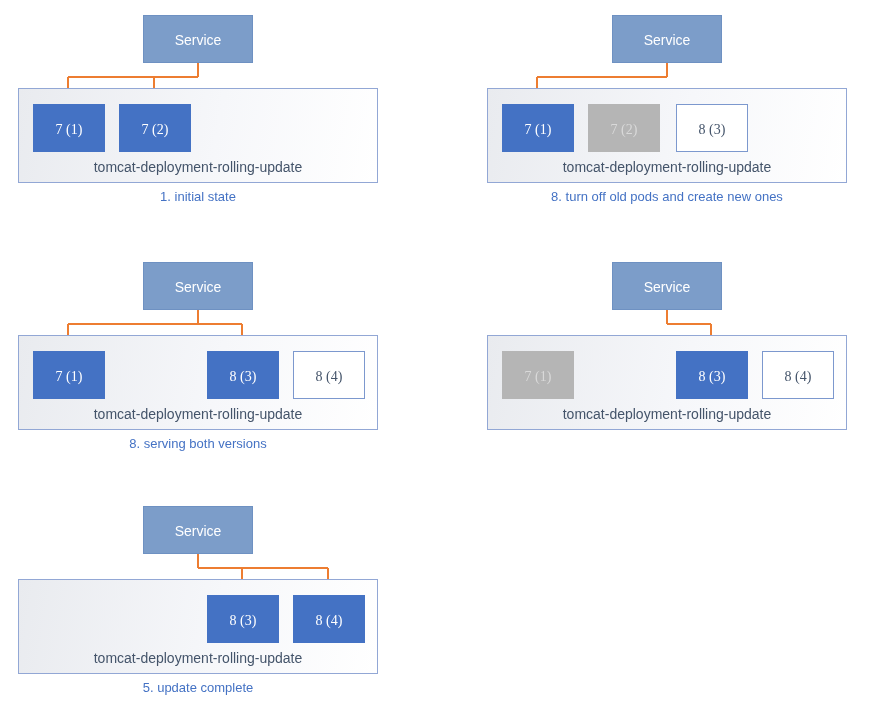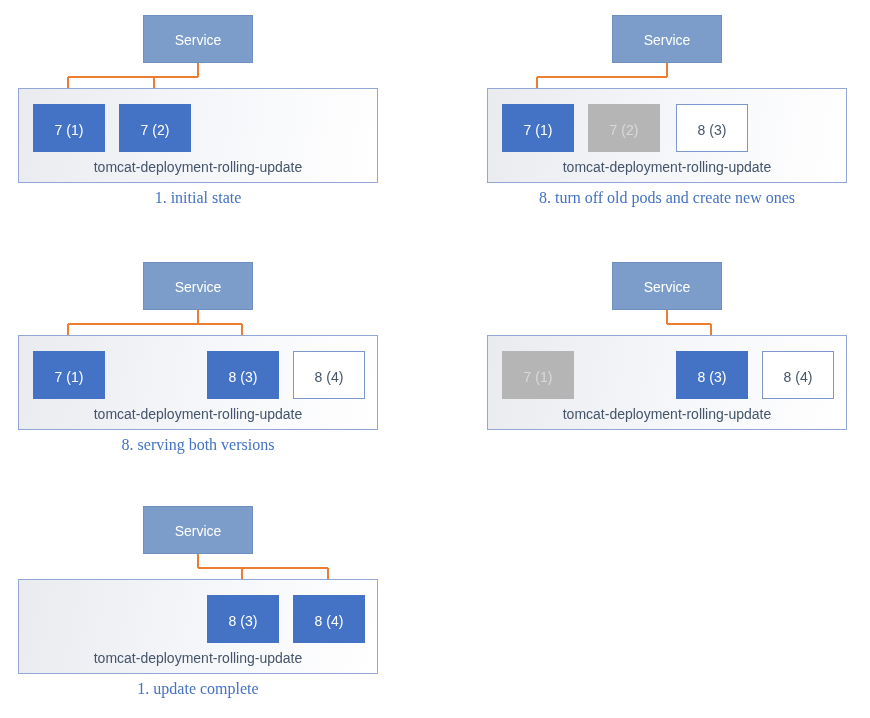--- a/index.html
+++ b/index.html
@@ -28,28 +28,28 @@
     background:linear-gradient(100deg, var(--container-bg-a) 0%, #f6f7fa 55%, var(--container-bg-b) 100%);
   }
   .deployment-label{
     position:absolute;left:0;right:0;bottom:7px;
     text-align:center;font-size:14px;color:var(--deployment-label-color);
   }
   .pod{
     position:absolute;top:103px;width:72px;height:48px;
     box-sizing:border-box;
     display:flex;align-items:center;justify-content:center;
-    font-size:14px;padding-top:3px;
+    font-size:14px;padding-top:3px;font-family:Liberation Serif, serif;
   }
   .pod.active{background:var(--pod-active);color:#ffffff;}
   .pod.terminated{background:var(--pod-terminated);color:var(--pod-terminated-text);}
   .pod.creating{background:#ffffff;border:1px solid var(--pod-creating-border);color:var(--pod-creating-text);}
   .stage-caption{
     position:absolute;left:0px;top:189px;width:396px;
-    text-align:center;font-size:16px;color:var(--caption-color);font-family:Liberation Serif, serif;
+    text-align:center;font-size:13px;color:var(--caption-color);
   }
 </style>
 </head>
 <body>
 
 <div class="page">
   <div id="panels">
       <div class="stage-panel" style="left: 0px; top: 0px;">
         <svg class="arrows-svg" viewBox="0 0 400 215" xmlns="http://www.w3.org/2000/svg">
           <path d="M198,63 L198,77 M68,77 L198,77 M68,77 L68,93 M154,77 L154,93" stroke="#ED7D31" stroke-width="2" fill="none"></path>
@@ -147,16 +147,16 @@
         </div>
         <div class="deployment-box">
           <div class="pod active" style="left:188px;top:15px;">
             <span>8 (3)</span>
           </div>
           <div class="pod active" style="left:274px;top:15px;">
             <span>8 (4)</span>
           </div>
           <div class="deployment-label">tomcat-deployment-rolling-update</div>
         </div>
-        <div class="stage-caption">1. update complete</div>
+        <div class="stage-caption">5. update complete</div>
       </div>
     </div>
 </div>
 
 </body></html>

